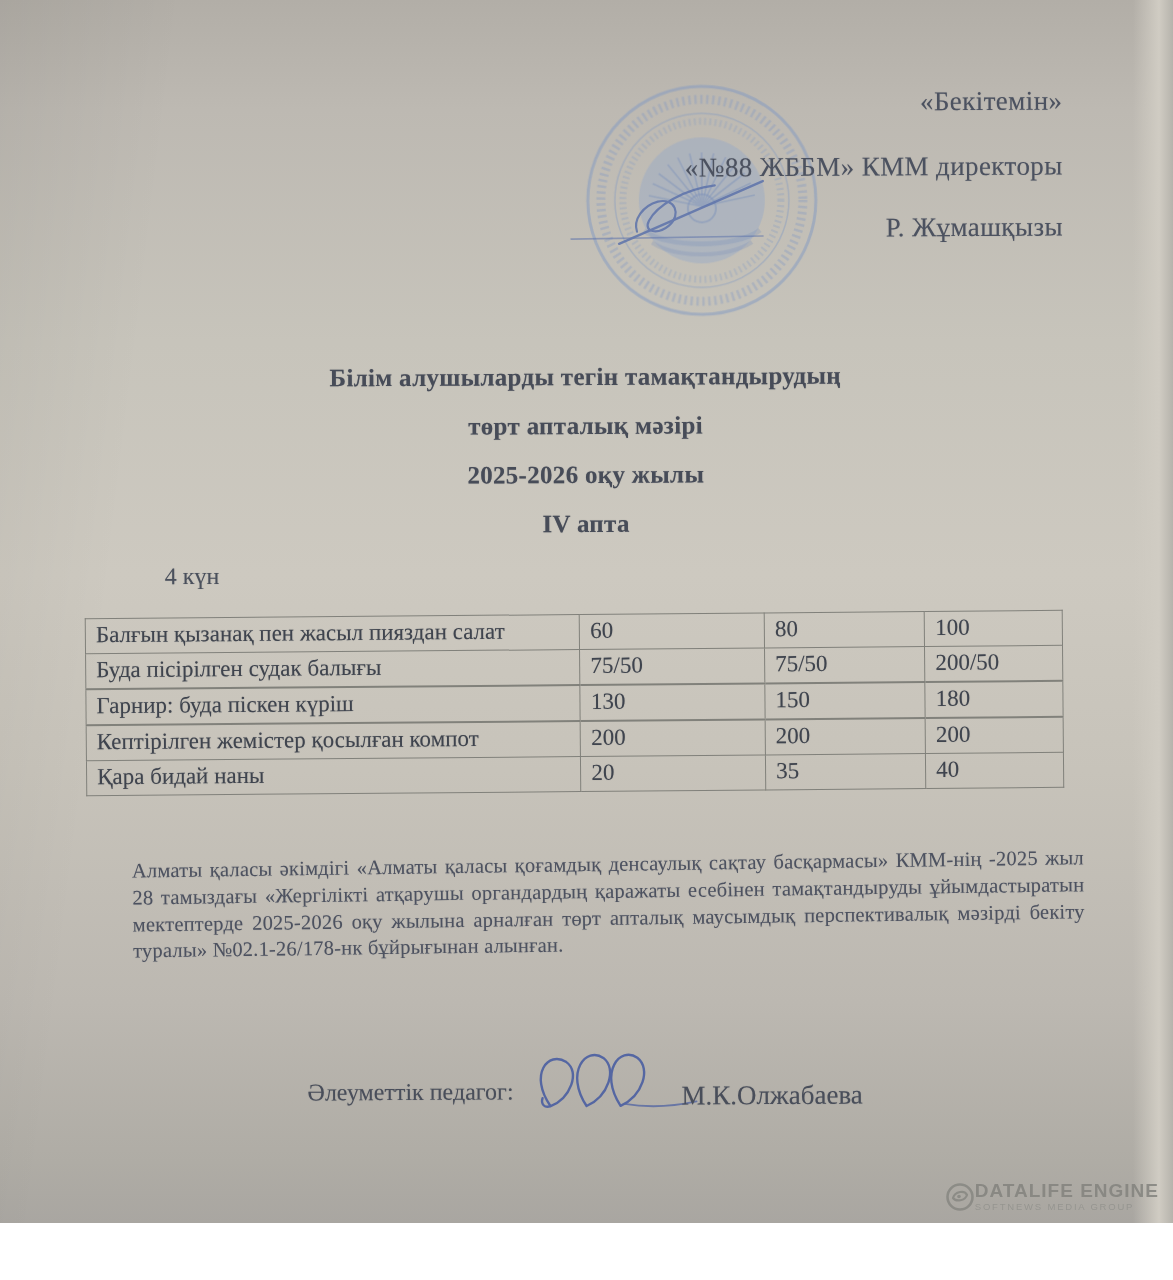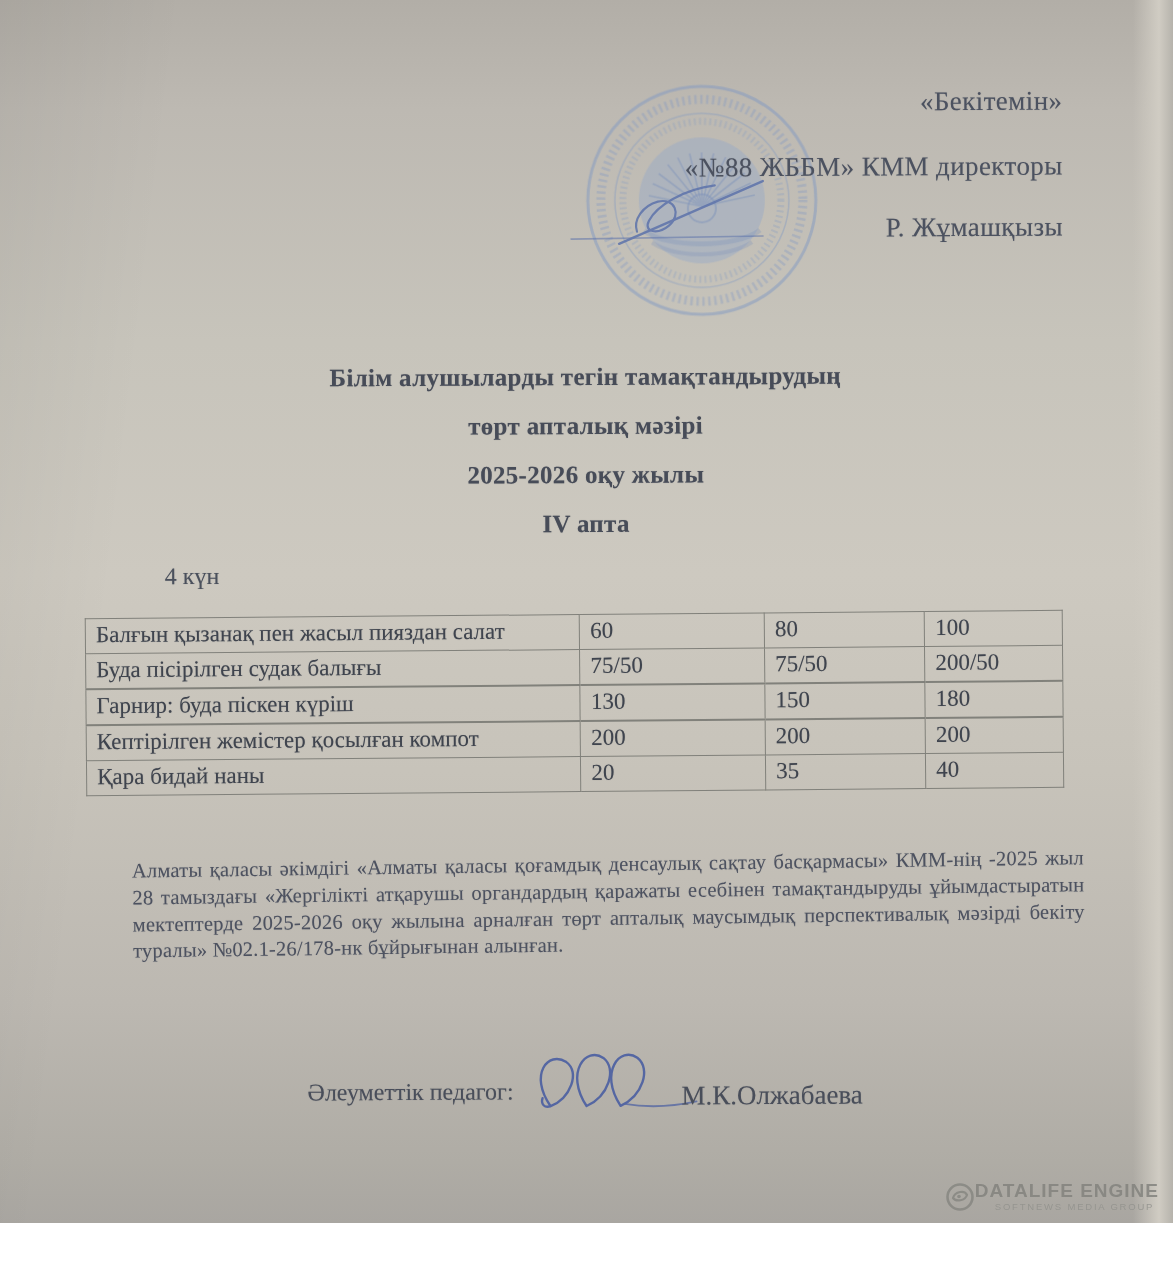--- a/index.html
+++ b/index.html
@@ -58,21 +58,21 @@
   .footer-role{position:absolute;top:1078px;left:305px;font-size:24px;color:#494e5a;
     text-shadow:0 0 1px rgba(73,78,90,.35);}
   .footer-name{position:absolute;top:1081px;left:679px;font-size:27px;color:#494e5a;
     text-shadow:0 0 1px rgba(73,78,90,.35);}
   .sig-pedagog{position:absolute;left:518px;top:1042px;width:190px;height:100px;opacity:.9;}
 
   
   .watermark{position:absolute;right:14px;bottom:10px;display:flex;align-items:center;
     font-family:"Liberation Sans", sans-serif;opacity:.85;}
   .wm-text .brand{font-size:19px;font-weight:bold;letter-spacing:1px;color:#83837e;line-height:20px;}
-  .wm-text .sub{font-size:9.5px;letter-spacing:1.8px;color:#92928d;line-height:12px;margin-left:20px;}
+  .wm-text .sub{font-size:9.5px;letter-spacing:1.8px;color:#92928d;line-height:12px;}
 </style>
 </head>
 <body>
 
 <div id="page">
   <div class="content">
 
     <svg class="stamp" viewBox="0 0 242 242">
       <g stroke="#7e97c3" fill="none">
         <circle cx="121" cy="121" r="114" stroke-width="3" opacity=".6"></circle>

